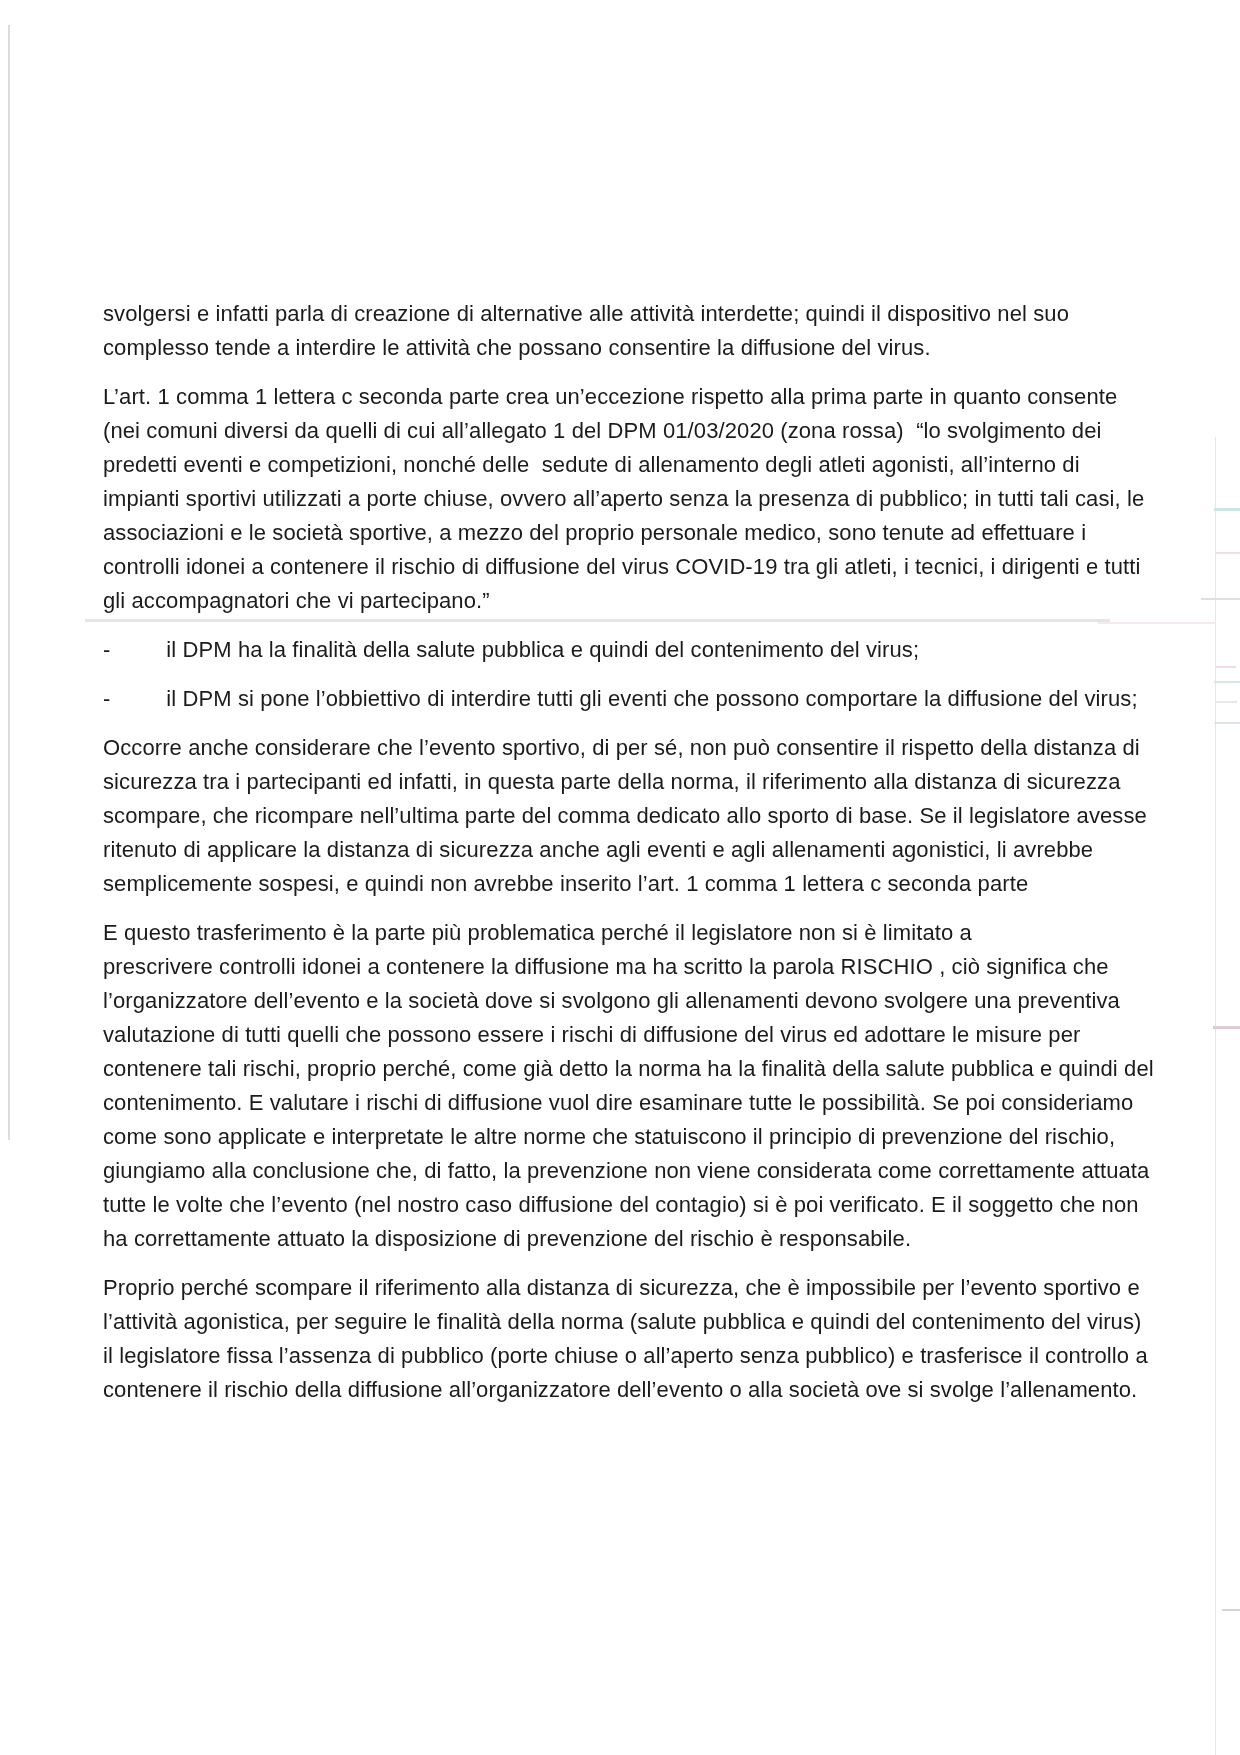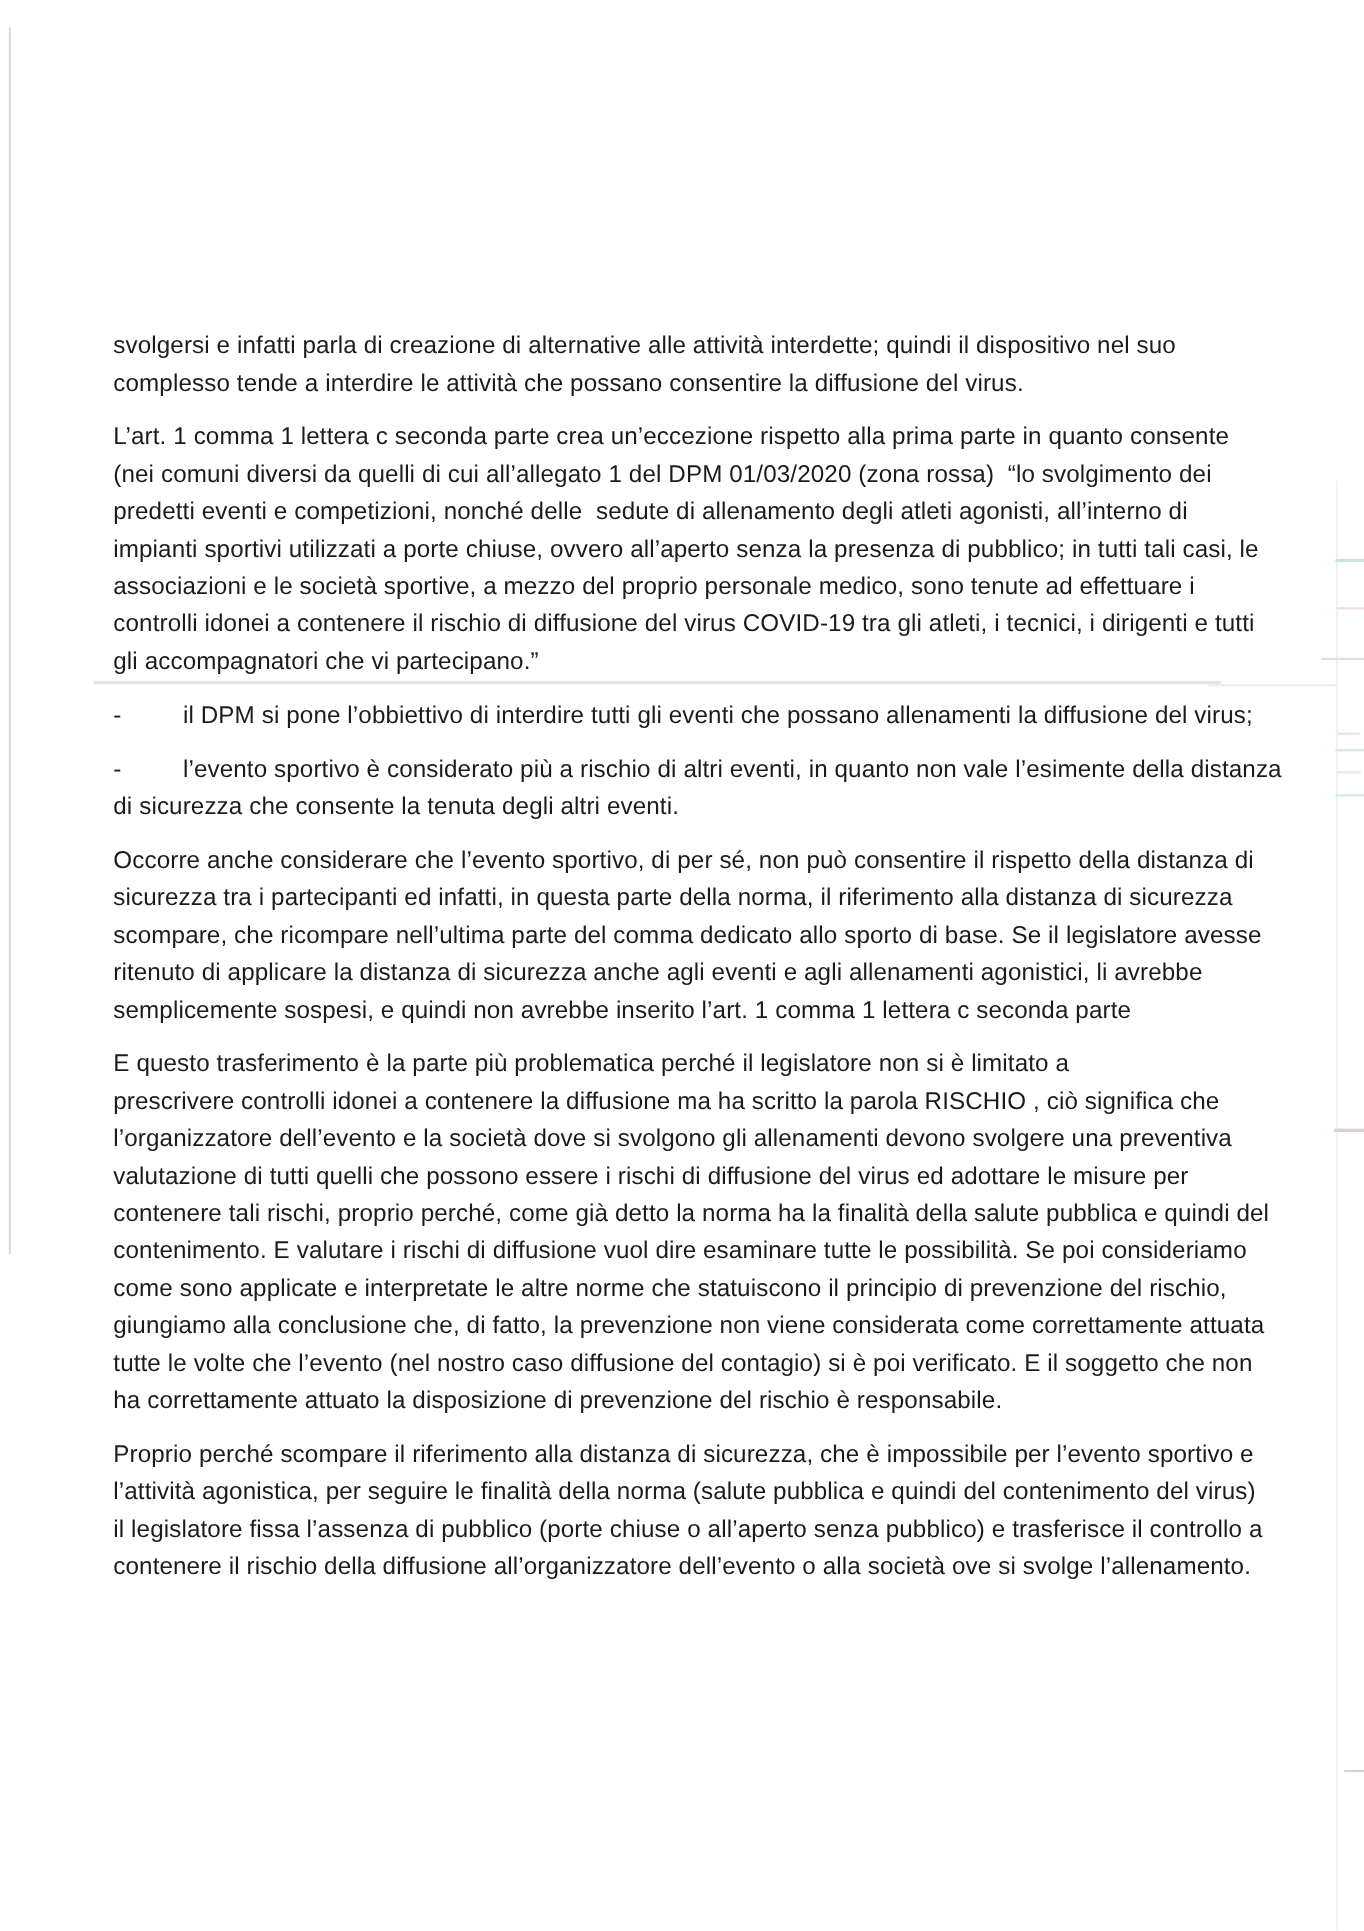--- a/index.html
+++ b/index.html
@@ -40,23 +40,22 @@
   <div class="textblock" style="color: rgb(27, 27, 27);">
     <div class="para">svolgersi e infatti parla di creazione di alternative alle attività interdette; quindi il dispositivo nel suo
 complesso tende a interdire le attività che possano consentire la diffusione del virus.</div>
     <div class="para">L’art. 1 comma 1 lettera c seconda parte crea un’eccezione rispetto alla prima parte in quanto consente
 (nei comuni diversi da quelli di cui all’allegato 1 del DPM 01/03/2020 (zona rossa)  “lo svolgimento dei
 predetti eventi e competizioni, nonché delle  sedute di allenamento degli atleti agonisti, all’interno di
 impianti sportivi utilizzati a porte chiuse, ovvero all’aperto senza la presenza di pubblico; in tutti tali casi, le
 associazioni e le società sportive, a mezzo del proprio personale medico, sono tenute ad effettuare i
 controlli idonei a contenere il rischio di diffusione del virus COVID-19 tra gli atleti, i tecnici, i dirigenti e tutti
 gli accompagnatori che vi partecipano.”</div>
-    <div class="para">-         il DPM si pone l’obbiettivo di interdire tutti gli eventi che possano allenamenti la diffusione del virus;</div>
-    <div class="para">-         l’evento sportivo è considerato più a rischio di altri eventi, in quanto non vale l’esimente della distanza
-di sicurezza che consente la tenuta degli altri eventi.</div>
+    <div class="para">-         il DPM ha la finalità della salute pubblica e quindi del contenimento del virus;</div>
+    <div class="para">-         il DPM si pone l’obbiettivo di interdire tutti gli eventi che possono comportare la diffusione del virus;</div>
     <div class="para">Occorre anche considerare che l’evento sportivo, di per sé, non può consentire il rispetto della distanza di
 sicurezza tra i partecipanti ed infatti, in questa parte della norma, il riferimento alla distanza di sicurezza
 scompare, che ricompare nell’ultima parte del comma dedicato allo sporto di base. Se il legislatore avesse
 ritenuto di applicare la distanza di sicurezza anche agli eventi e agli allenamenti agonistici, li avrebbe
 semplicemente sospesi, e quindi non avrebbe inserito l’art. 1 comma 1 lettera c seconda parte</div>
     <div class="para">E questo trasferimento è la parte più problematica perché il legislatore non si è limitato a
 prescrivere controlli idonei a contenere la diffusione ma ha scritto la parola RISCHIO , ciò significa che
 l’organizzatore dell’evento e la società dove si svolgono gli allenamenti devono svolgere una preventiva
 valutazione di tutti quelli che possono essere i rischi di diffusione del virus ed adottare le misure per
 contenere tali rischi, proprio perché, come già detto la norma ha la finalità della salute pubblica e quindi del

